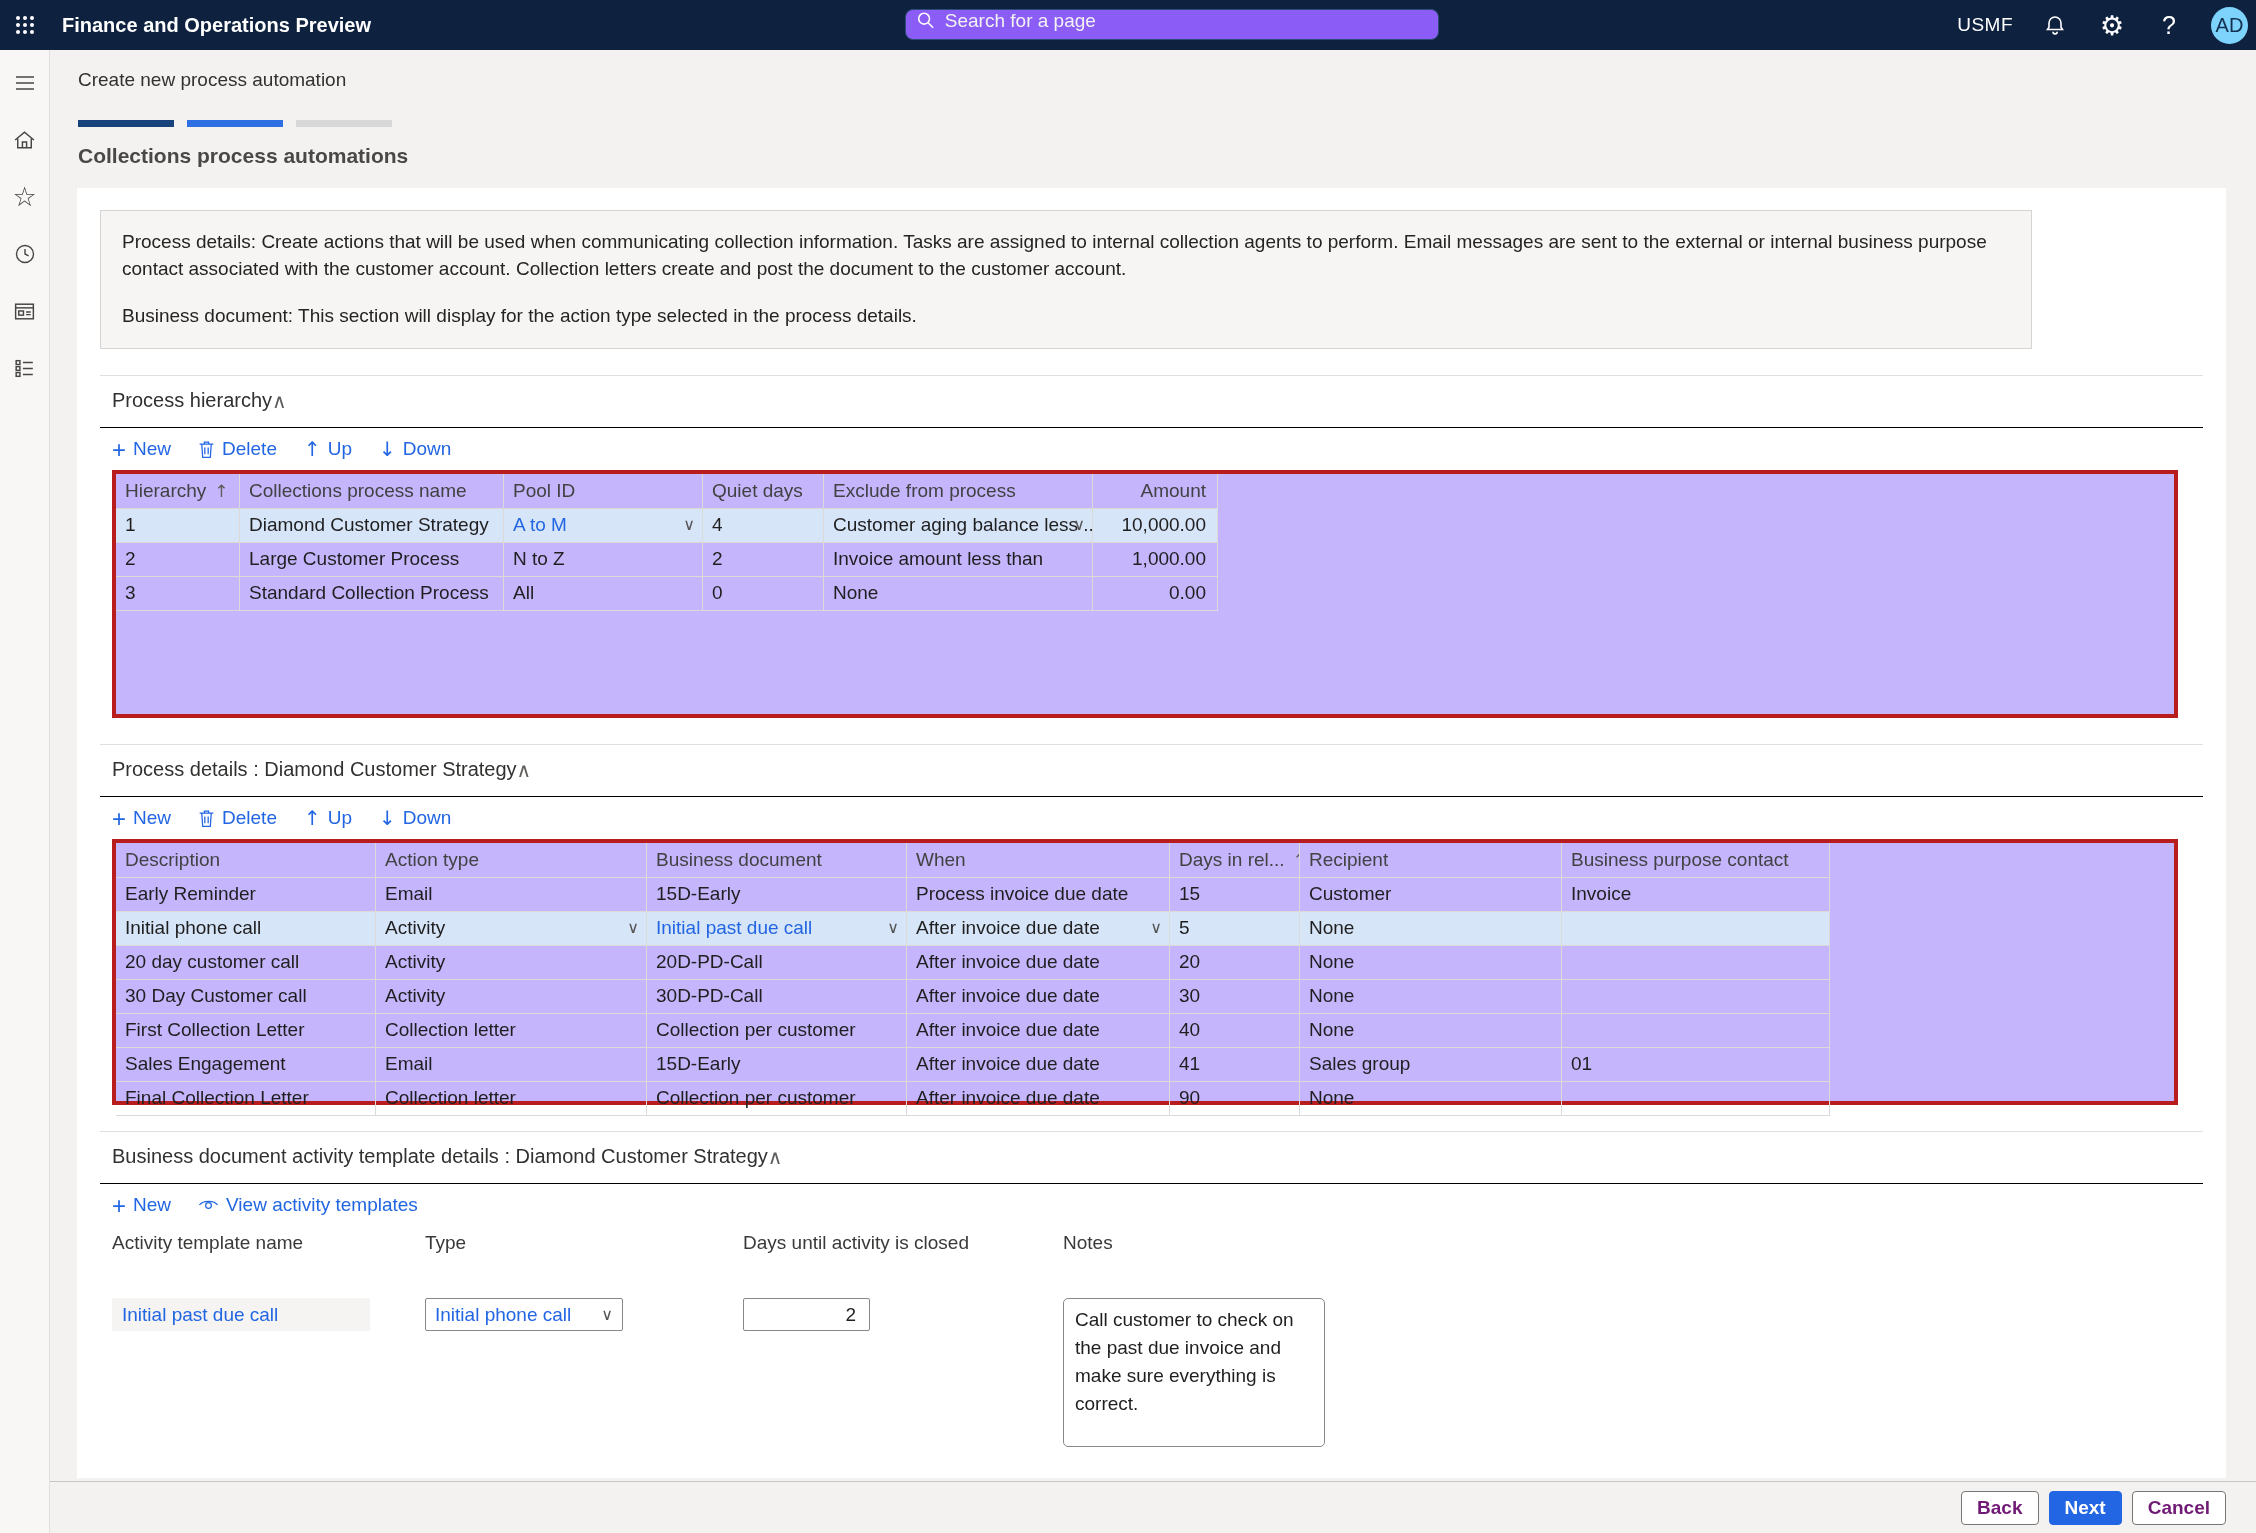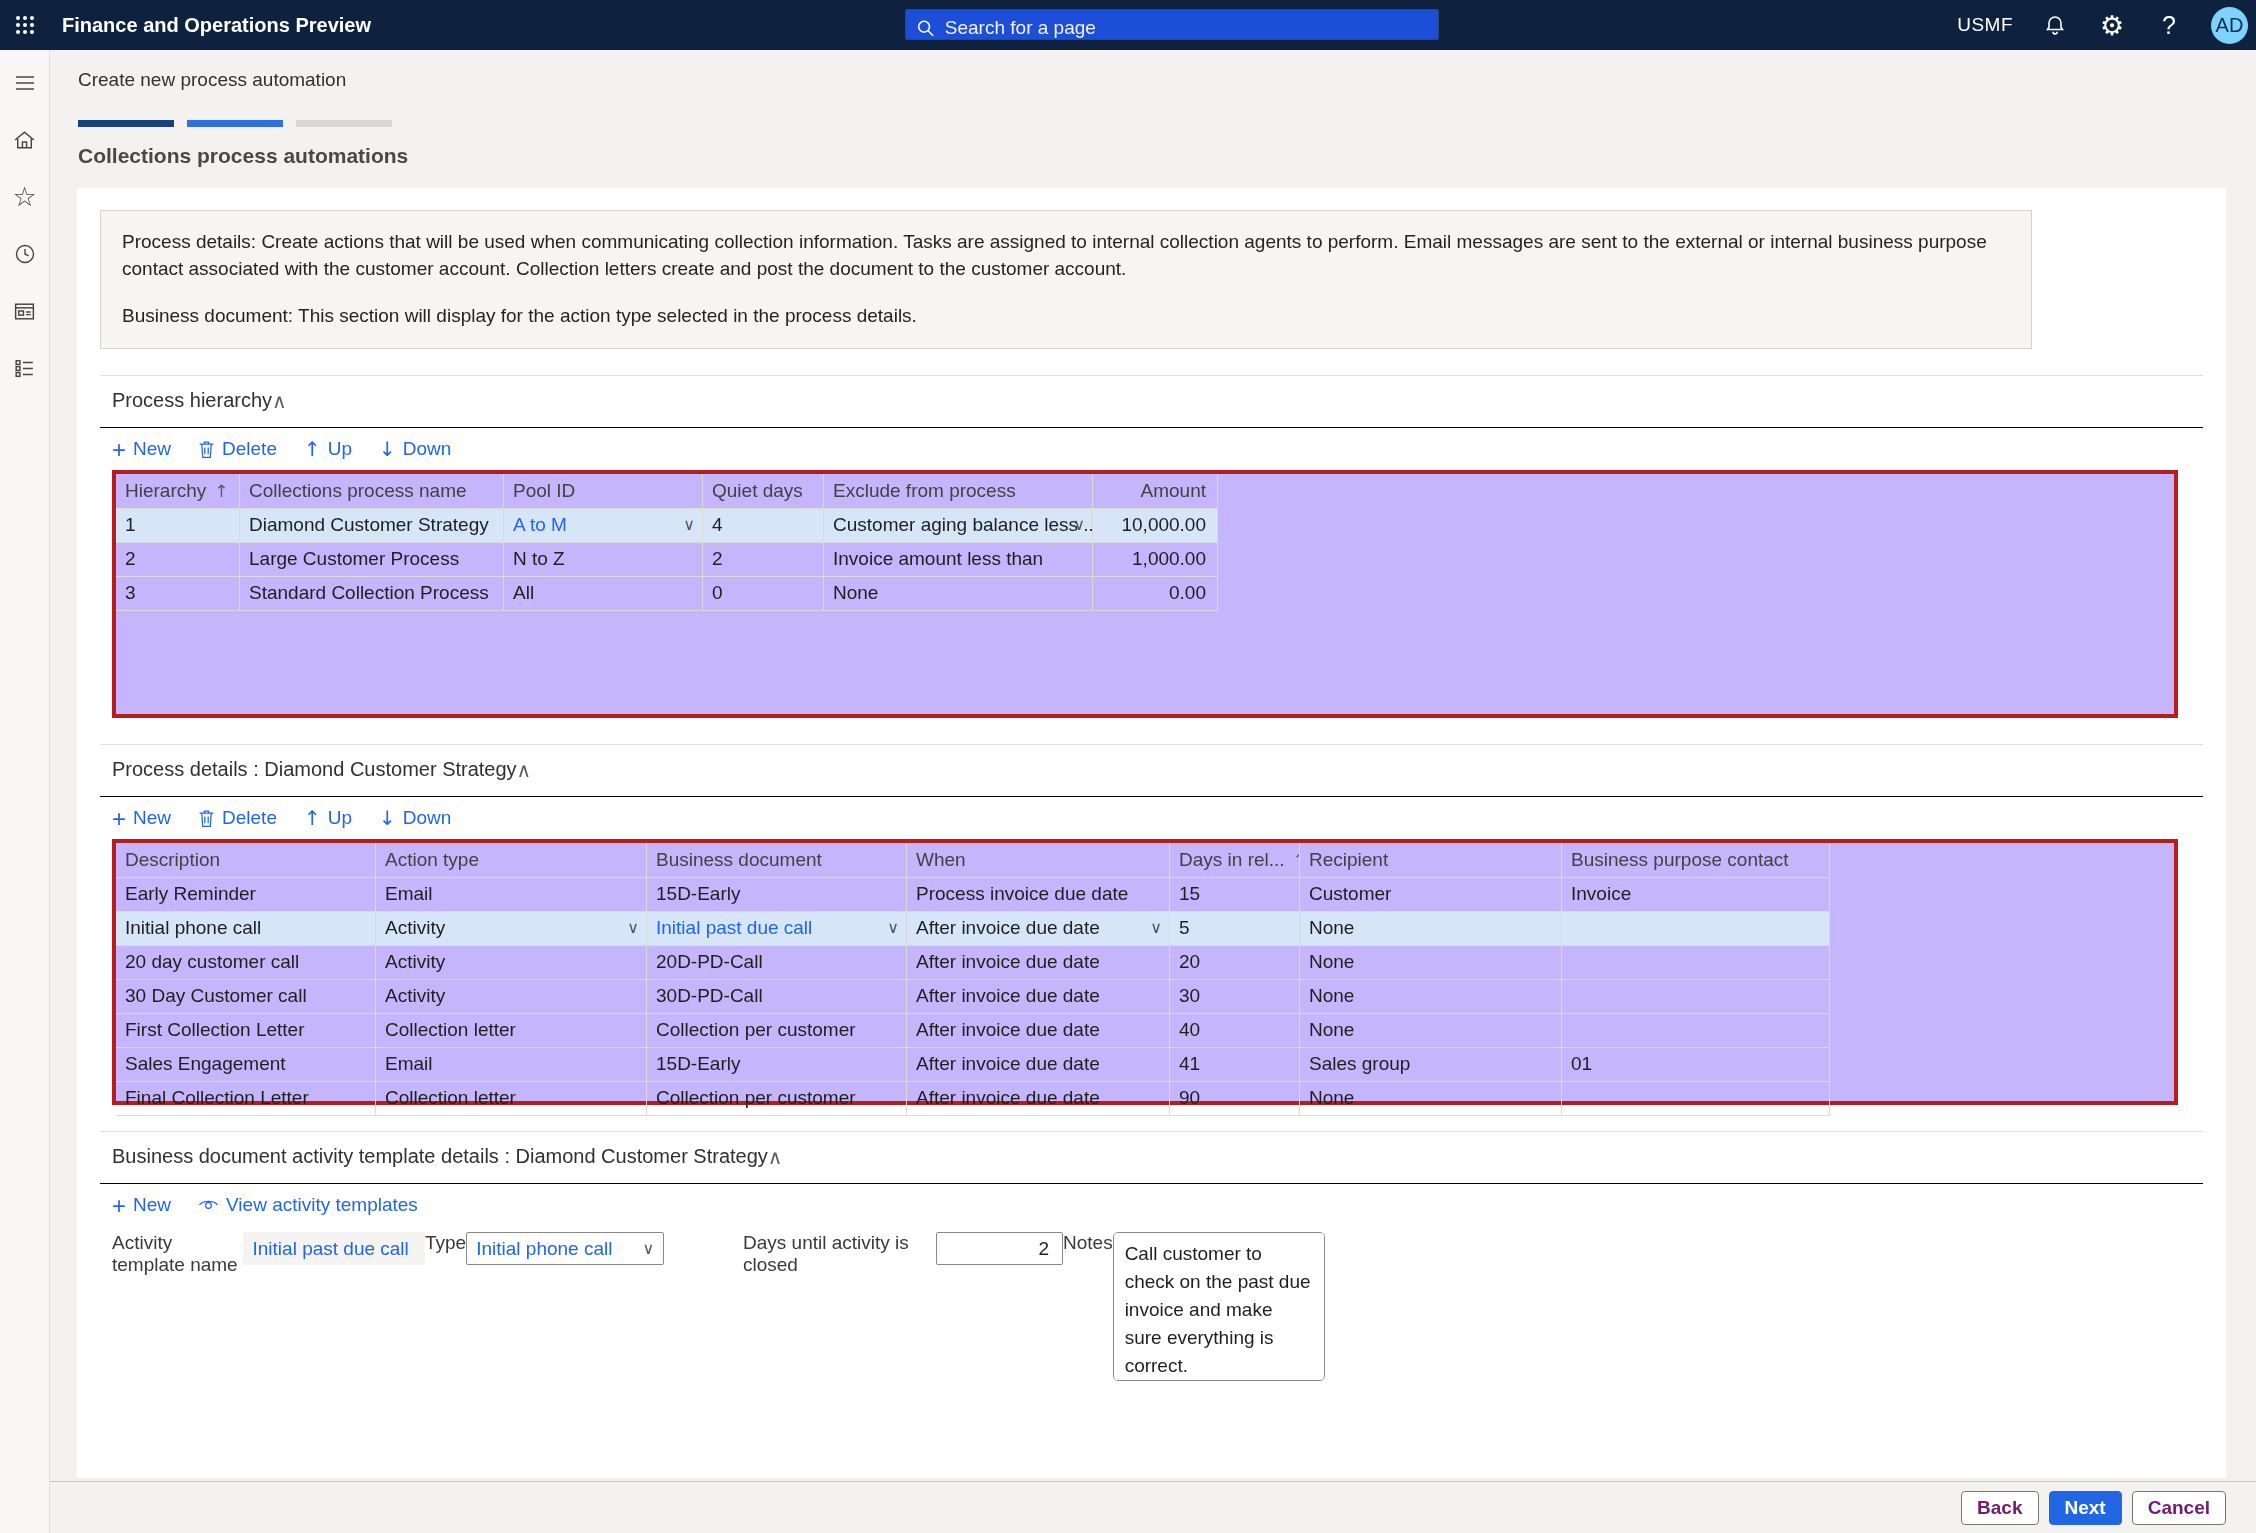--- a/index.html
+++ b/index.html
@@ -4,22 +4,22 @@
 <style>
   * { box-sizing: border-box; margin: 0; padding: 0; }
   html,body { width:2256px; height:1533px; overflow:hidden;
     font-family:"Liberation Sans", sans-serif; background:#f3f2f1; color:#252423; }
 
   
   .topbar { height:50px; background:#0e2240; display:flex; align-items:center; position:relative; }
   .waffle { width:50px; height:50px; display:flex; align-items:center; justify-content:center; cursor:pointer; }
   .app-title { color:#fff; font-size:20px; font-weight:700; margin-left:12px; white-space:nowrap; }
   .search-box { position:absolute; left:905px; top:9px; width:534px; height:31px;
-    background:#1d4ed8; border:1px solid #2c4c77; border-radius:2px;
-    display:flex; align-items:flex-end; padding:0 10px; }
+    background:#8b5cf6; border:1px solid #2c4c77; border-radius:8px;
+    display:flex; align-items:flex-start; padding:0 10px; }
   .search-box input { background:transparent; border:none; outline:none; color:#fff;
     font-size:19px; margin-left:9px; width:100%; font-family:inherit; }
   .search-box input::placeholder { color:#f2f2f2; opacity:1; }
   .topbar-right { position:absolute; right:8px; top:0; height:50px; display:flex; align-items:center; gap:27px; }
   .company { color:#fff; font-size:19px; letter-spacing:0.5px; cursor:pointer; }
   .tb-icon { color:#fff; cursor:pointer; display:flex; align-items:center; justify-content:center; width:30px; height:30px; }
   .glyph { font-family:"DejaVu Sans", sans-serif; }
   .help-icon { font-size:25px; color:#fff; font-weight:400; }
   .avatar { width:37px; height:37px; border-radius:50%; background:#7dd3fc; color:#14304f;
     display:flex; align-items:center; justify-content:center; font-size:20px; font-weight:400; cursor:pointer; }
@@ -69,21 +69,21 @@
     font-family:"DejaVu Sans", sans-serif; }
   .sort-arrow { font-family:"DejaVu Sans", sans-serif; font-size:17px; color:#605e5c; margin-left:8px; }
   .link-blue { color:#2266E3; }
   .h-col1{width:124px}.h-col2{width:264px}.h-col3{width:199px}.h-col4{width:121px}.h-col5{width:269px}.h-col6{width:125px}
   .d-col1{width:260px}.d-col2{width:271px}.d-col3{width:260px}.d-col4{width:263px}.d-col5{width:130px}.d-col6{width:262px}.d-col7{width:268px}
   .grid-hierarchy { height:248px; }
   .grid-details { height:266px; }
 
   
   .form-row { display:flex; padding:6px 0 0 12px; }
-  .fgroup { display:flex; flex-direction:row; }
+  .fgroup { display:flex; flex-direction:column;gap:36px; }
   .fg1{width:313px}.fg2{width:318px}.fg3{width:313px}.fg4{width:320px}.fg5{width:262px}
   .flabel { font-size:19px; color:#3b3a39; margin-bottom:8px; }
   .fill-field { width:258px; height:33px; line-height:33px; background:#f5f4f3; padding:0 10px;
     font-size:19px; cursor:pointer; }
   .dropdown { width:198px; height:33px; border:1px solid #8a8886; border-radius:2px; background:#fff;
     display:flex; align-items:center; justify-content:space-between; padding:0 9px; font-size:19px; cursor:pointer; }
   .dd-chev { font-family:"DejaVu Sans", sans-serif; font-size:16px; color:#555; }
   .text-input { width:258px; height:33px; border:1px solid #8a8886; border-radius:2px;
     font-size:19px; padding:0 10px; font-family:inherit; color:#1f1f1f; outline:none; background:#fff; }
   .days-input { width:127px; text-align:right; padding-right:13px; }

